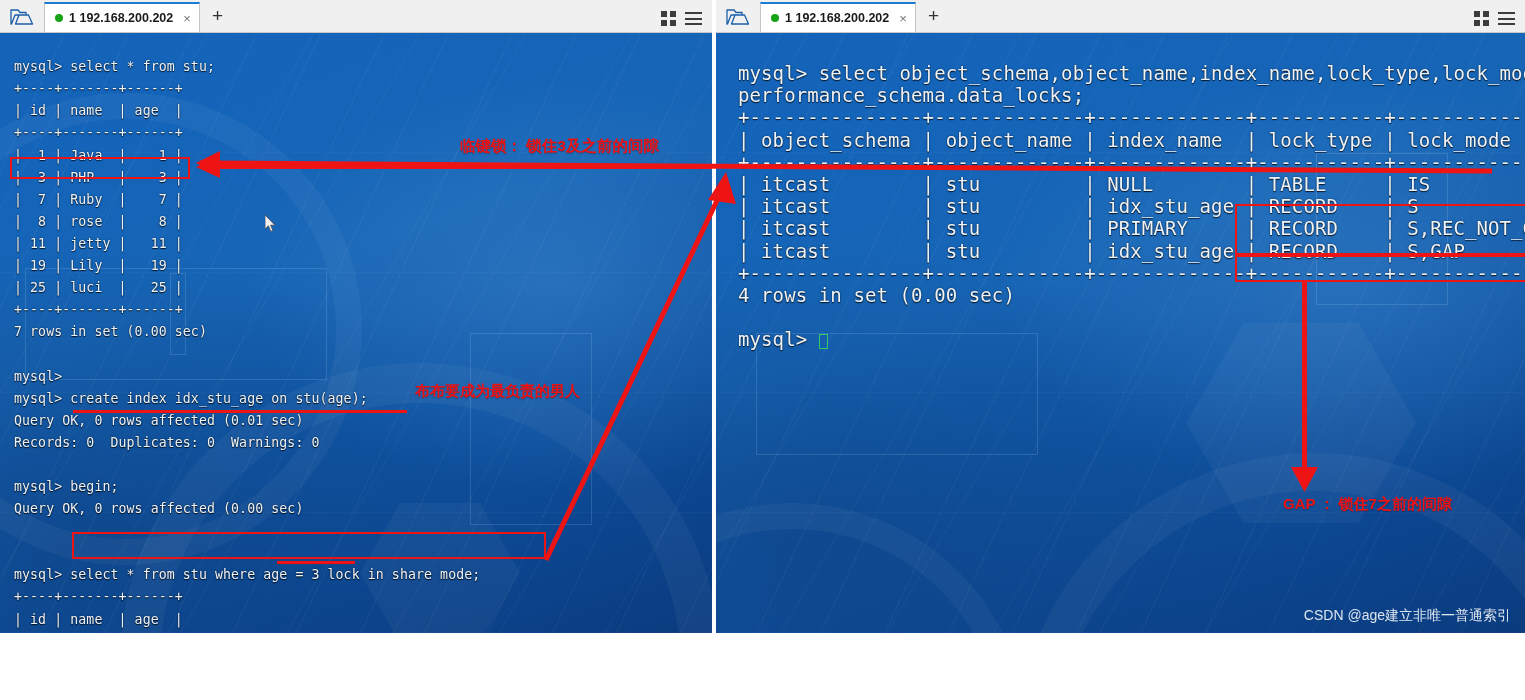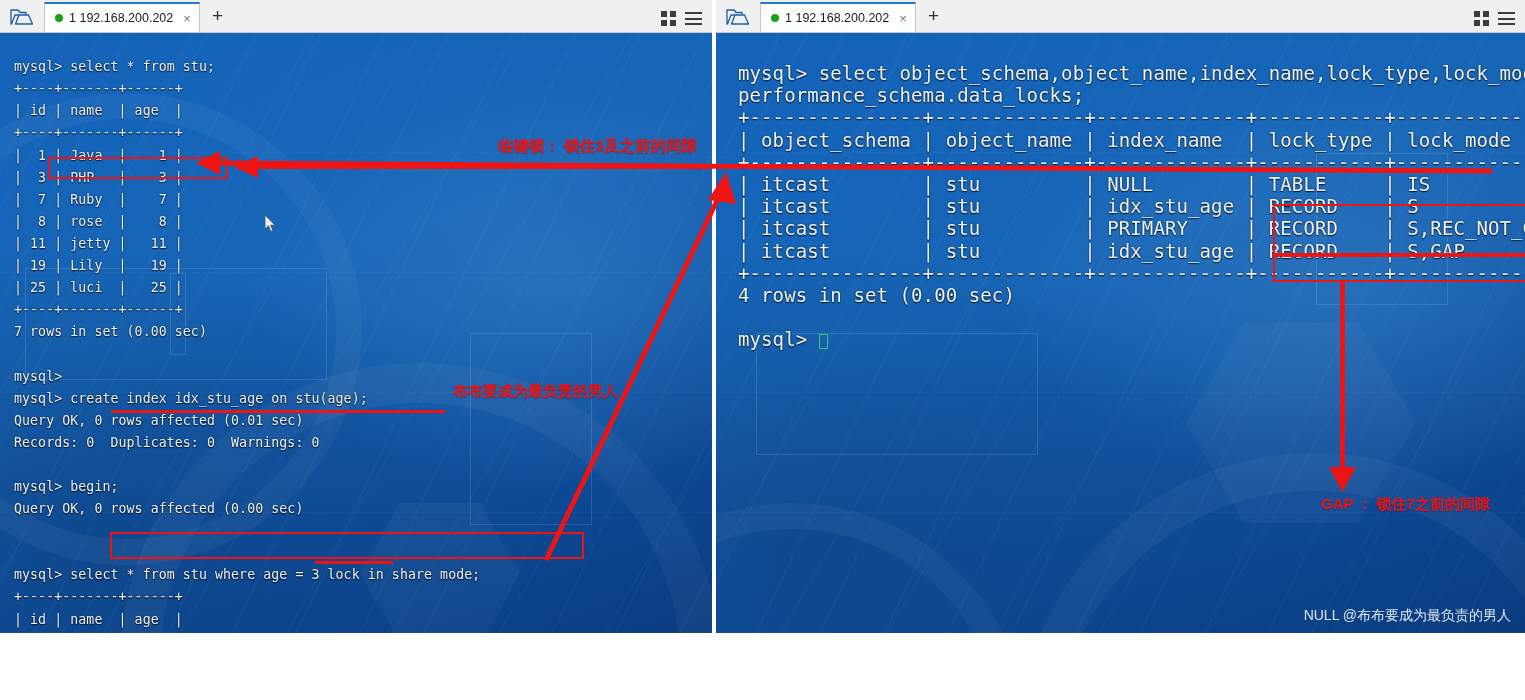--- a/index.html
+++ b/index.html
@@ -77,21 +77,21 @@
   }
   .tab-dot {
     width: 8px;
     height: 8px;
     border-radius: 50%;
     background: #17a417;
     flex: 0 0 auto;
   }
   .tab-title {
     font-size: 12.5px;
-    font-weight: normal;
+    font-weight: bold;
     color: #1a1a1a;
     white-space: nowrap;
     font-family: "Liberation Sans", sans-serif;
   }
   .tab-close {
     font-size: 13px;
     color: #777;
     margin-left: 4px;
     line-height: 1;
   }
@@ -181,21 +181,20 @@
     vertical-align: -3px;
     box-sizing: border-box;
   }
 
   
   .annolayer {
     position: absolute;
     inset: 0;
     z-index: 30;
     pointer-events: none;
-    margin-left: 38px;
   }
   .anno-box {
     position: absolute;
     border: 2px solid #ef1414;
     box-sizing: border-box;
   }
   .anno-line {
     position: absolute;
     background: #ef1414;
   }
@@ -384,21 +383,21 @@
 
         <div class="anno-box" style="left:519px; top:222px; width:292px; height:27px;"></div>
 
         <div class="anno-line" style="left:586px; top:249px; width:5px; height:193px;"></div>
         <svg style="position:absolute; left:574px; top:432px; width:29px; height:28px;" viewBox="0 0 29 28">
           <polygon points="14.5,27 1,2 28,2" fill="#ef1414"></polygon>
         </svg>
         <div class="anno-text" style="left:567px; top:462px; font-size:15px;">GAP ： 锁住7之前的间隙</div>
       </div>
 
-      <div class="watermark">NULL @布布要成为最负责的男人</div>
+      <div class="watermark">CSDN @age建立非唯一普通索引</div>
     </div>
   </div>
 
   <svg style="position:absolute; left:0; top:0; width:1525px; height:700px; z-index:45; pointer-events:none;">
     <line x1="546" y1="560" x2="722" y2="190" stroke="#ef1414" stroke-width="5"></line>
     <polygon points="726,172 708,200 736,204" fill="#ef1414"></polygon>
 
     <line x1="200" y1="163" x2="1492" y2="171" stroke="#ef1414" stroke-width="5"></line>
     <polygon points="196,163 220,151 220,175" fill="#ef1414"></polygon>
   </svg>

